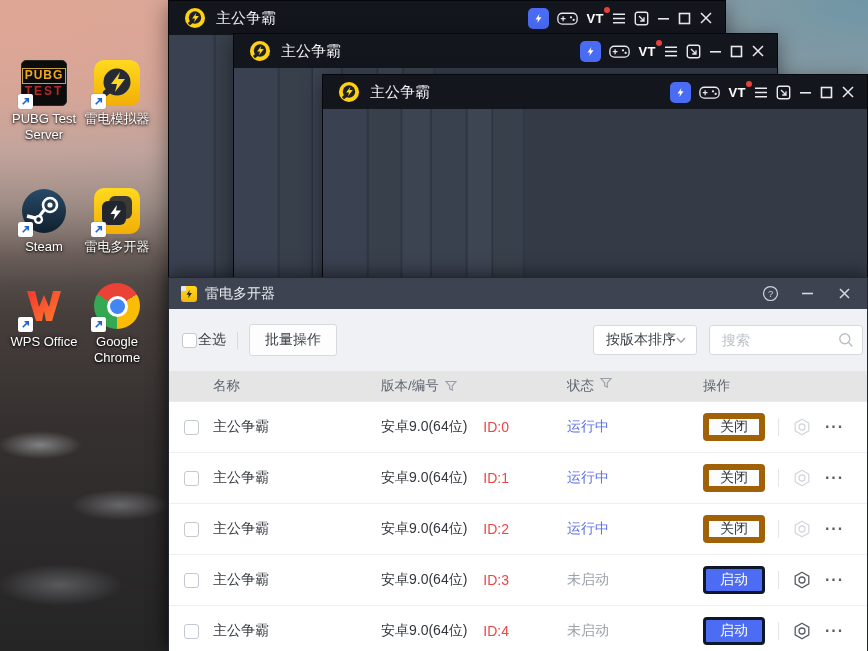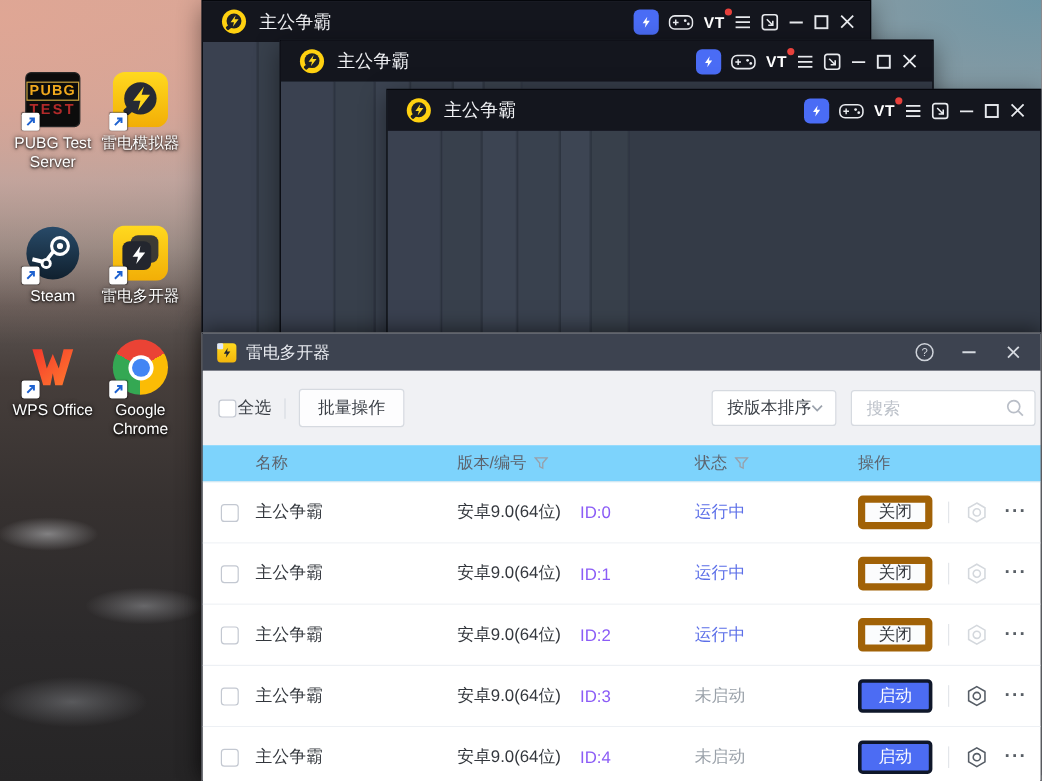--- a/index.html
+++ b/index.html
@@ -66,31 +66,31 @@
   .sortbox{margin-left:auto;width:104px;height:30px;background:#fff;border:1px solid #d6dae0;border-radius:3px;
     box-sizing:border-box;display:flex;align-items:center;padding:0 10px 0 12px;}
   .sortbox .txt{font-size:14px;color:#3c4148;flex:1;white-space:nowrap;}
   .searchbox{margin-left:12px;position:relative;width:154px;height:30px;flex:none;}
   .searchbox input{width:100%;height:100%;box-sizing:border-box;border:1px solid #d6dae0;border-radius:3px;
     padding:0 30px 0 12px;font-size:14px;color:#3c4148;outline:none;background:#fff;font-family:inherit;}
   .searchbox input::placeholder{color:#bcc1c9;}
   .searchbox svg{position:absolute;right:9px;top:7px;}
 
   .m-header{height:30px;display:flex;align-items:center;padding-left:15px;font-size:13.5px;color:#5d646e;
-    border-bottom:1px solid #e8ebef;background:#7dd3fc;}
+    border-bottom:1px solid #e8ebef;background:#e5e5e5;}
   .c-check{width:29px;flex:none;display:flex;align-items:center;}
   .c-name{width:168px;flex:none;display:flex;align-items:center;}
   .c-ver{width:186px;flex:none;display:flex;align-items:center;gap:6px;}
-  .c-status{width:136px;flex:none;display:flex;align-items:center;gap:6px;margin-left:12px;}
+  .c-status{width:136px;flex:none;display:flex;align-items:flex-start;gap:6px;}
   .c-ops{flex:1;display:flex;align-items:center;}
 
   .m-row{height:50px;display:flex;align-items:center;padding-left:15px;border-bottom:1px solid #edf0f4;background:#fff;}
   .m-row .name{font-size:14px;color:#33373d;}
   .m-row .ver{font-size:14px;color:#33373d;}
-  .m-row .vid{font-size:14px;color:#8b5cf6;margin-left:10px;}
+  .m-row .vid{font-size:14px;color:#ef4444;margin-left:10px;}
   .status{font-size:14px;}
   .status.running{color:#5c6fe8;}
   .status.stopped{color:#9aa1a9;}
   .act-btn{width:62px;height:28px;border-radius:4px;font-size:14px;display:flex;align-items:center;justify-content:center;box-sizing:border-box;}
   .act-btn.close{background:#fbfcfd;border:6px solid #a16207;color:#33373d;}
   .act-btn.start{background:#4c6cf3;border:3px solid #0f172a;color:#fff;}
   .op-div{width:1px;height:18px;background:#e3e6ea;margin:0 13px;}
   .dots{margin-left:13px;font-size:16px;font-weight:700;color:#595f66;letter-spacing:1px;line-height:10px;}
   svg{display:block;}
 </style>

